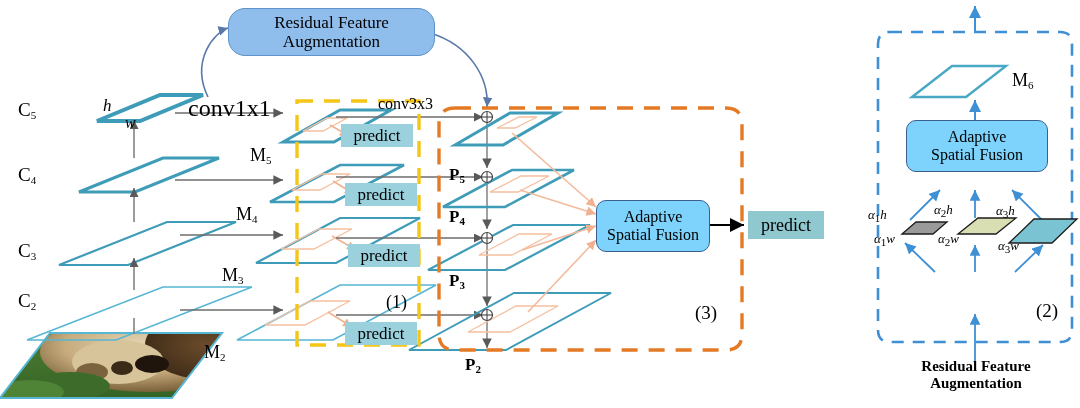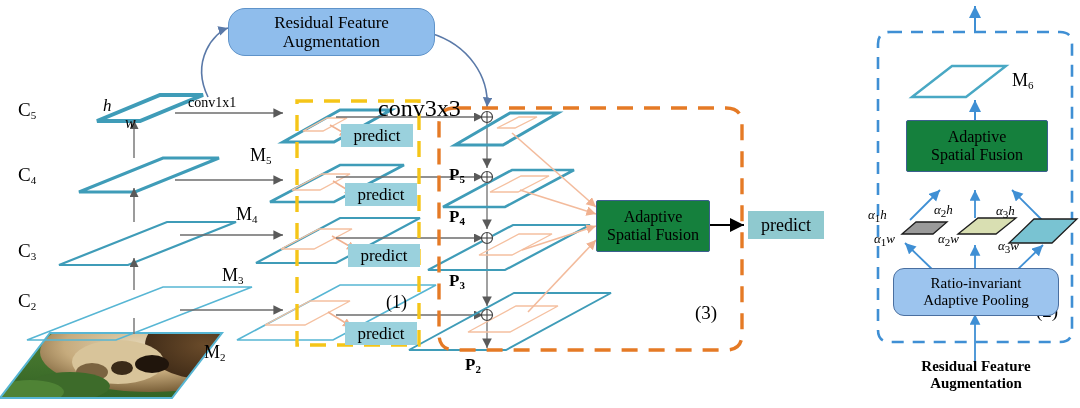--- a/index.html
+++ b/index.html
@@ -5,21 +5,21 @@
   html,body{margin:0;padding:0;background:#ffffff;}
   body{width:1080px;height:408px;font-family:"Liberation Serif",serif;color:#000;overflow:hidden;}
   #root{position:relative;width:1080px;height:408px;padding-left:32px;}
   svg.layer{position:absolute;left:0;top:0;width:1080px;height:408px;overflow:visible;}
   .lbl{position:absolute;white-space:nowrap;font-family:"Liberation Serif",serif;}
   .sub{font-size:11px;vertical-align:-3px;}
   .ital{font-style:italic;}
   .boxtxt{position:absolute;display:flex;align-items:center;justify-content:center;
           text-align:center;line-height:1.12;font-family:"Liberation Serif",serif;}
   .rfa-box{background:#8fbdec;border:1px solid #5f93c9;border-radius:17px;}
-  .asf-box{background:#15803d;border:1.6px solid #3c5f8f;border-radius:2px;}
+  .asf-box{background:#7dd3fc;border:1.6px solid #3c5f8f;border-radius:10px;}
   .pool-box{background:#9cc4ee;border:1.6px solid #4a6fa0;border-radius:11px;}
   .predict-sm{background:#9ad1dd;}
   .predict-lg{background:#8fc9cf;}
   .cap{font-weight:bold;}
 </style>
 </head>
 <body>
 
 <div id="root">
 
@@ -220,22 +220,22 @@
   <div class="lbl" style="left:18px;top:224px;font-size:19px;margin-top:16px;">
     <span>C</span><span class="sub">3</span>
   </div>
   <div class="lbl" style="left:18px;top:290px;font-size:19px;">
     <span>C</span><span class="sub">2</span>
   </div>
 
   <div class="lbl ital" style="left:103px;top:96px;font-size:17px;">h</div>
   <div class="lbl ital" style="left:125px;top:114px;font-size:16px;">w</div>
 
-  <div class="lbl" style="left:188px;top:95px;font-size:14px;">conv1x1</div>
-  <div class="lbl" style="left:378px;top:95px;font-size:24px;">conv3x3</div>
+  <div class="lbl" style="left:188px;top:95px;font-size:24px;">conv1x1</div>
+  <div class="lbl" style="left:378px;top:95px;font-size:16px;">conv3x3</div>
 
   <div class="lbl" style="left:250px;top:145px;font-size:18px;">
     <span>M</span><span class="sub">5</span>
   </div>
   <div class="lbl" style="left:236px;top:204px;font-size:18px;">
     <span>M</span><span class="sub">4</span>
   </div>
   <div class="lbl" style="left:222px;top:265px;font-size:18px;">
     <span>M</span><span class="sub">3</span>
   </div>
@@ -278,26 +278,20 @@
     <span>M</span><span class="sub">6</span>
   </div>
 
   <div class="boxtxt asf-box" style="left:906px;top:120px;width:140px;height:50px;font-size:16px;">
     <div>
       <span>Adaptive</span><br>
       <span>Spatial Fusion</span>
     </div>
   </div>
 
-  <div class="boxtxt pool-box" style="left:893px;top:268px;width:164px;height:46px;font-size:15px;">
-    <div>
-      <span>Ratio-invariant</span><br>
-      <span>Adaptive Pooling</span>
-    </div>
-  </div>
 
   <div class="lbl" style="left:868px;top:207px;font-size:13px;">
     <span class="ital">α</span><span class="sub">1</span><span class="ital">h</span>
   </div>
   <div class="lbl" style="left:874px;top:231px;font-size:13px;">
     <span class="ital">α</span><span class="sub">1</span><span class="ital">w</span>
   </div>
 
   <div class="lbl" style="left:934px;top:202px;font-size:13px;">
     <span class="ital">α</span><span class="sub">2</span><span class="ital">h</span>

